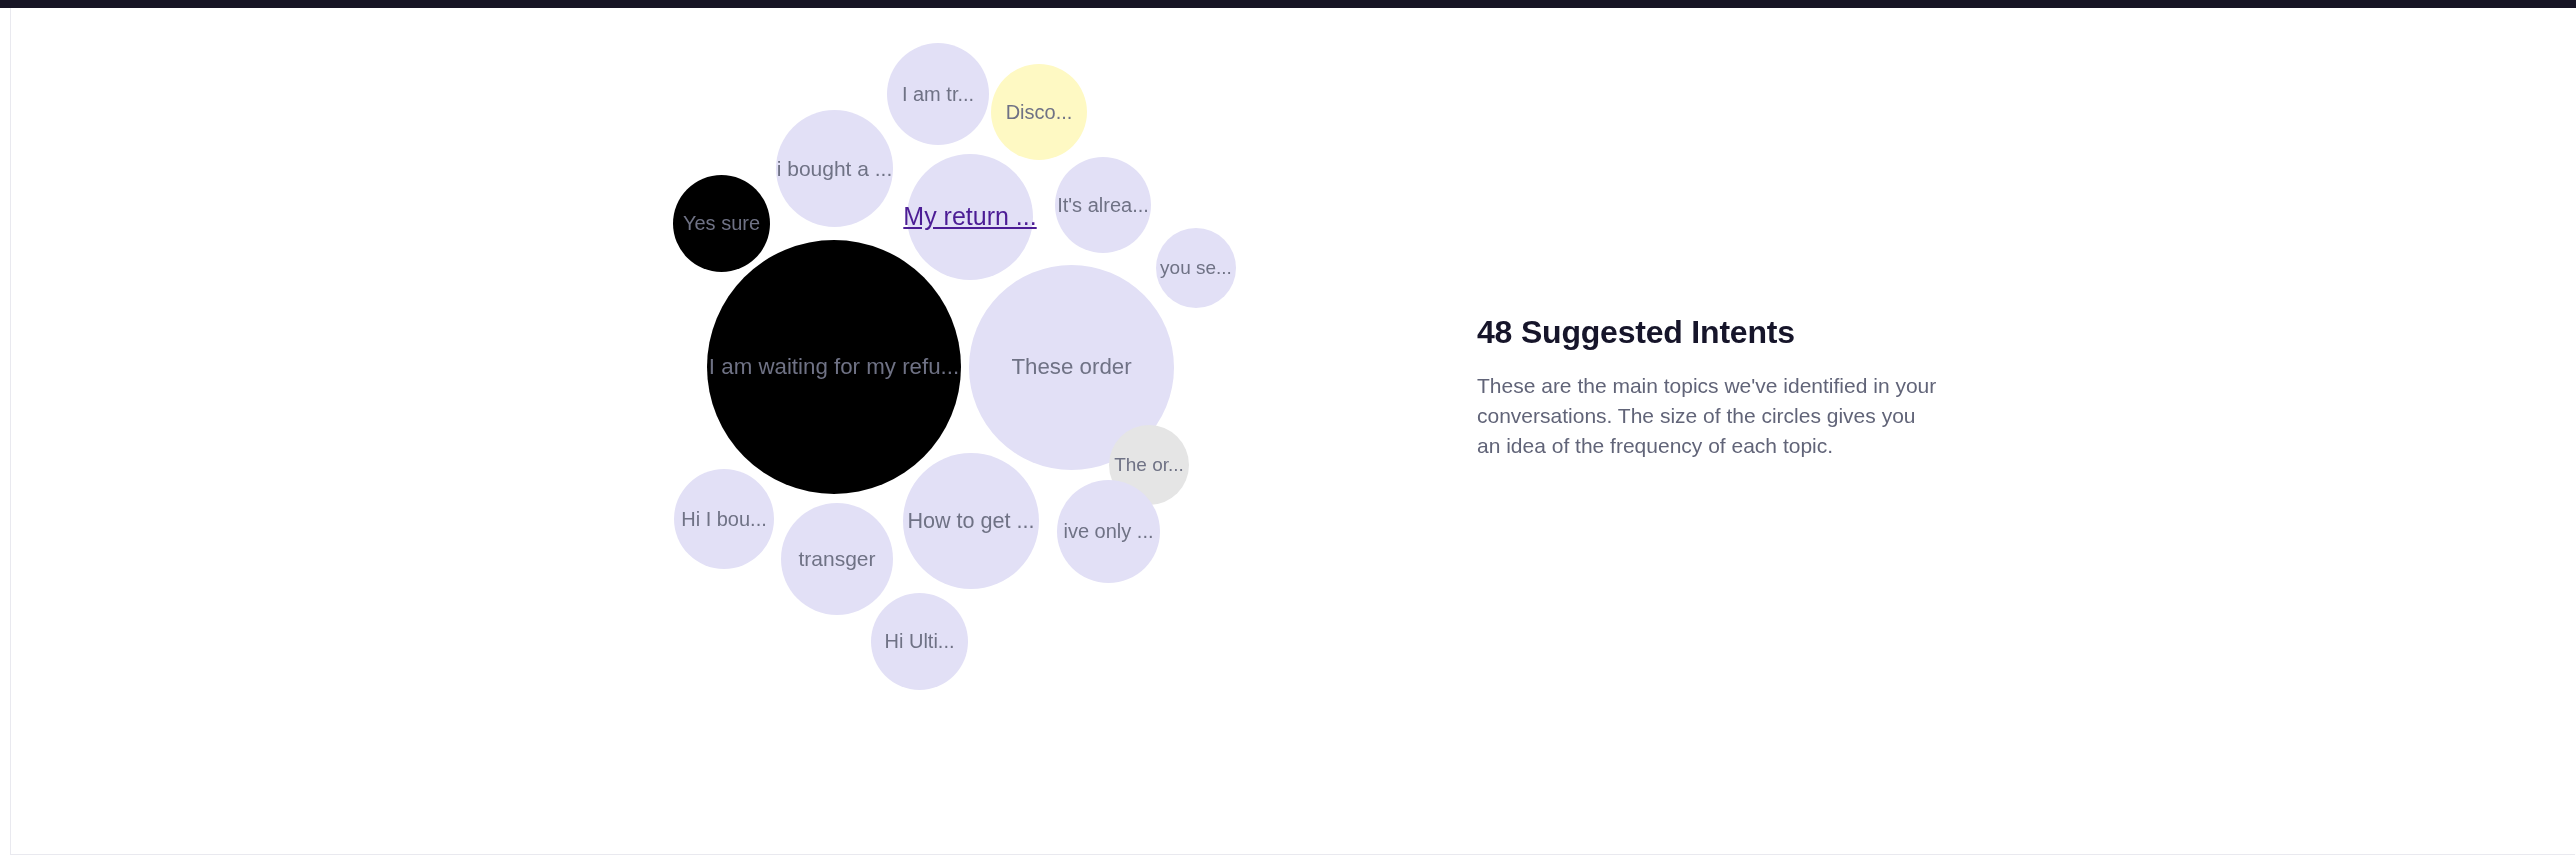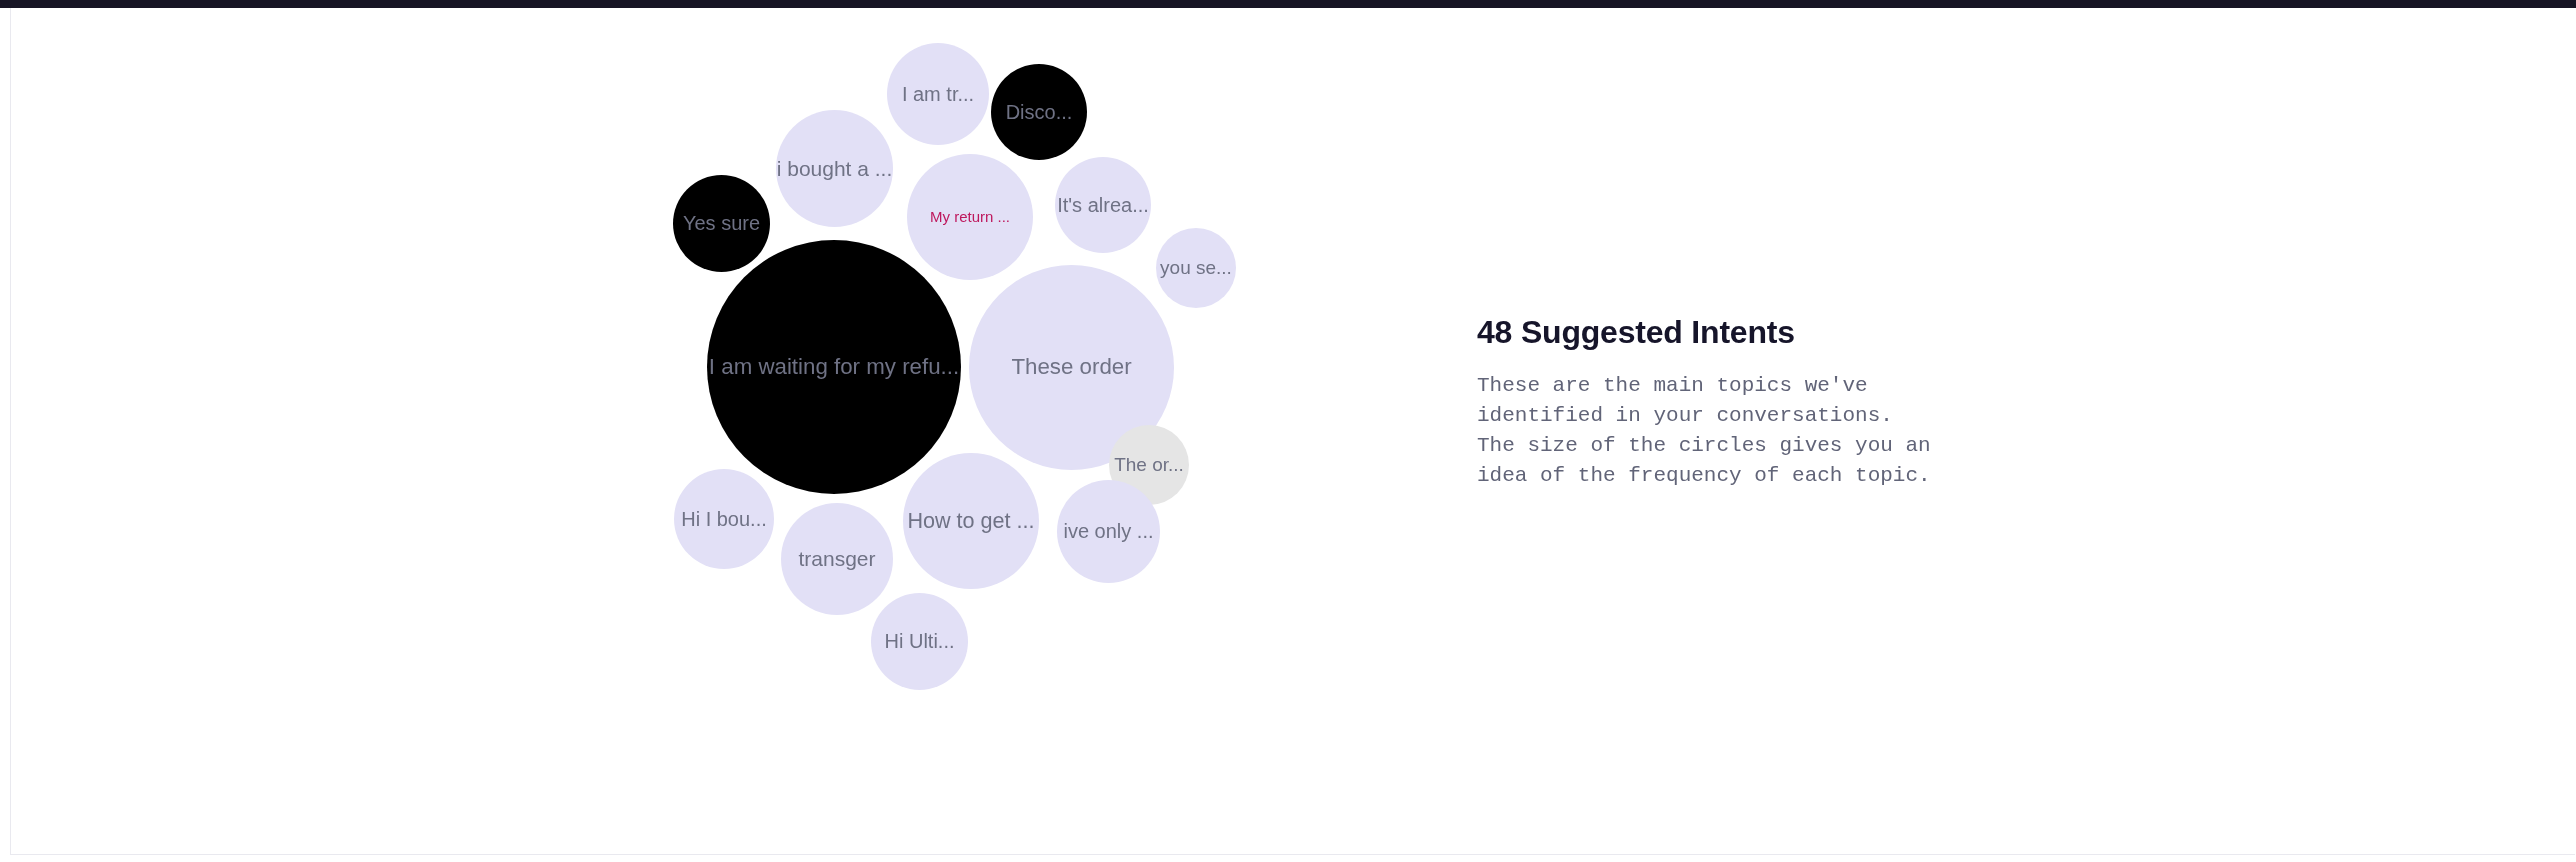--- a/index.html
+++ b/index.html
@@ -83,49 +83,49 @@
     font-family: "Liberation Sans", sans-serif;
     font-size: 32px;
     font-weight: bold;
     color: #16152a;
     letter-spacing: -0.2px;
     line-height: 1.2;
   }
 
   .info-description {
     margin: 20px 8px 0 0;
-    font-family: Liberation Mono, monospace;
+    font-family: Liberation Sans, sans-serif;
     font-size: 21px;
     line-height: 1.42;
     color: #616478;
     max-width: 462px;
   }
 </style>
 </head>
 <body>
 
 <div class="top-bar"></div>
 
 <div class="panel">
 
   <div class="bubble-chart" id="bubble-chart">
       <div class="bubble" style="left: 876px; top: 35px; width: 102px; height: 102px; background: rgb(226, 224, 246);">
         <span class="bubble-label" style="font-size: 20px; color: rgb(111, 114, 133);">I am tr...</span>
       </div>
-      <div class="bubble" style="left: 980px; top: 56px; width: 96px; height: 96px; background: #000000;">
+      <div class="bubble" style="left: 980px; top: 56px; width: 96px; height: 96px; background: #fef9c3;">
         <span class="bubble-label" style="font-size: 20px; color: rgb(111, 114, 133);">Disco...</span>
       </div>
       <div class="bubble" style="left: 765px; top: 102px; width: 117px; height: 117px; background: rgb(226, 224, 246);">
         <span class="bubble-label" style="font-size: 21px; color: rgb(111, 114, 133);">i bought a ...</span>
       </div>
       <div class="bubble" style="left: 662px; top: 167px; width: 97px; height: 97px; background: #000000;">
         <span class="bubble-label" style="font-size: 20px; color: rgb(111, 114, 133);">Yes sure</span>
       </div>
       <div class="bubble" style="left: 896px; top: 146px; width: 126px; height: 126px; background: rgb(226, 224, 246);">
-        <span class="bubble-label" style="font-size: 15px; color: #be185d;">My return ...</span>
+        <span class="bubble-label" style="font-size: 25px; color: #4c1d95; text-decoration: underline;">My return ...</span>
       </div>
       <div class="bubble" style="left: 1044px; top: 149px; width: 96px; height: 96px; background: rgb(226, 224, 246);">
         <span class="bubble-label" style="font-size: 20px; color: rgb(111, 114, 133);">It's alrea...</span>
       </div>
       <div class="bubble" style="left: 1145px; top: 220px; width: 80px; height: 80px; background: rgb(226, 224, 246);">
         <span class="bubble-label" style="font-size: 19px; color: rgb(111, 114, 133);">you se...</span>
       </div>
       <div class="bubble" style="left: 696px; top: 232px; width: 254px; height: 254px; background: #000000;">
         <span class="bubble-label" style="font-size: 22.3px; color: rgb(111, 114, 133);">I am waiting for my refu...</span>
       </div>

